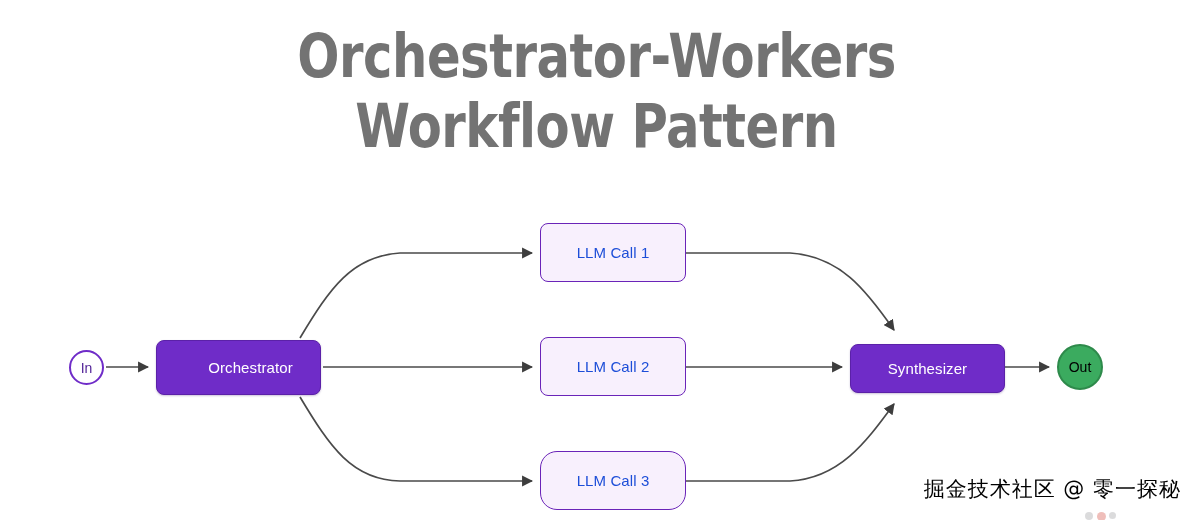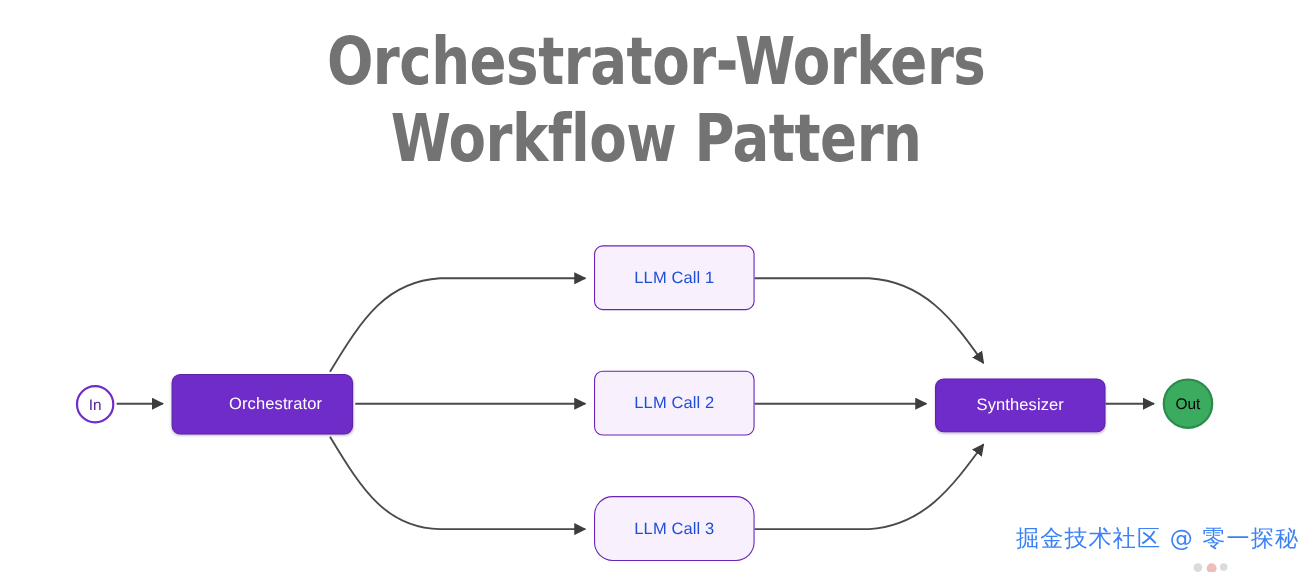--- a/index.html
+++ b/index.html
@@ -103,21 +103,21 @@
   #node-llm-3       { left: 540px; top: 451px; width: 146px; height: 59px; border-radius: 17px; }
   #node-synthesizer { left: 850px; top: 324px; width: 155px; height: 49px; margin-top: 20px; }
   #node-out         { left: 1057px;top: 344px; width: 46px;  height: 46px; }
 
   
   .watermark {
     position: absolute;
     right: 12px;
     top: 475px;
     font-size: 21px;
-    color: #3b82f6;
+    color: #000000;
     letter-spacing: 1px;
     font-family: "DejaVu Sans", "Liberation Sans", sans-serif;
     white-space: nowrap;
   }
   .watermark-fragment {
     position: absolute;
     right: 78px;
     top: 512px;
     width: 30px;
     height: 10px;

